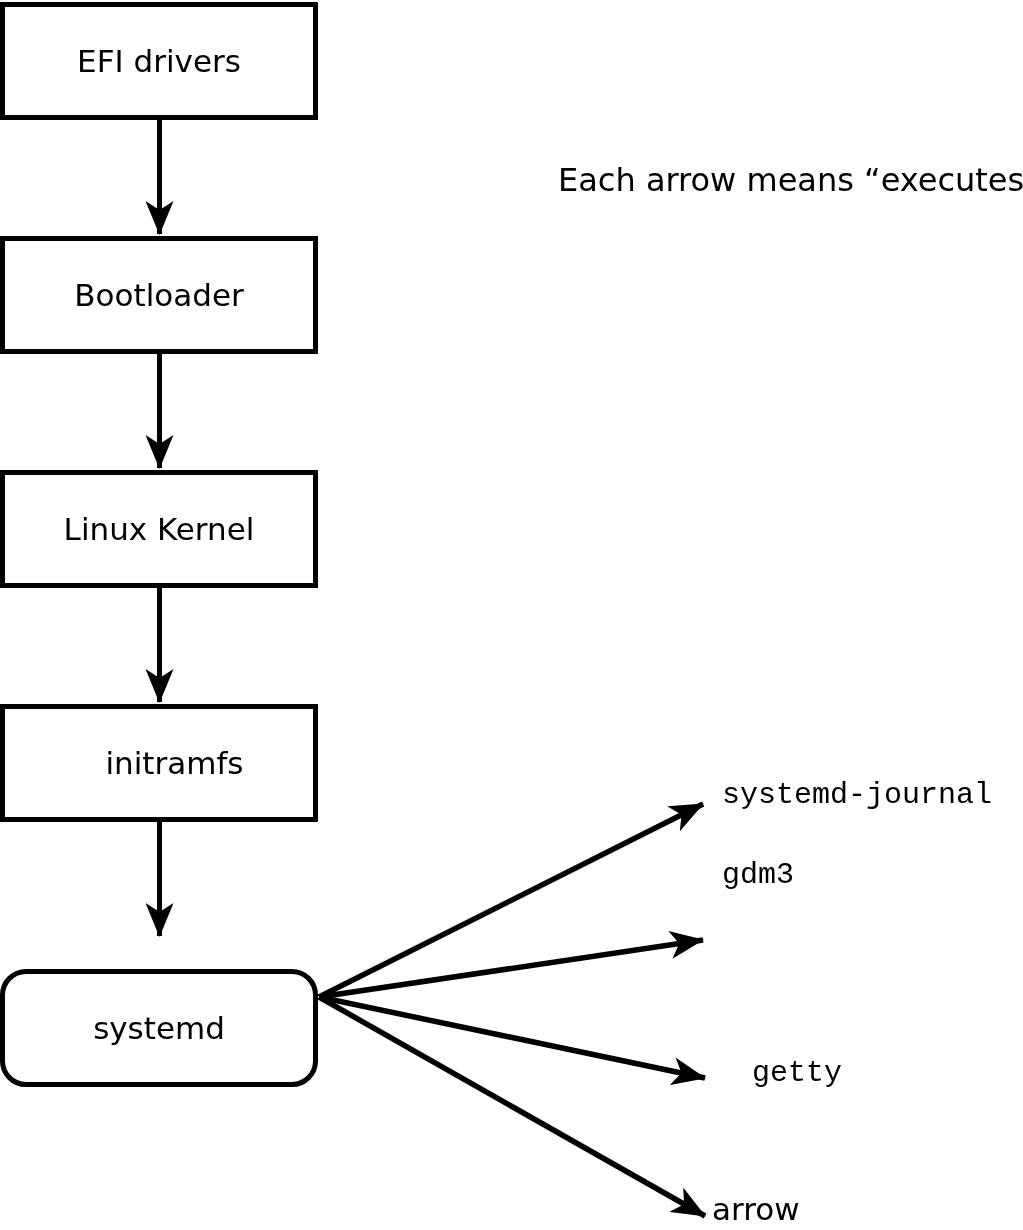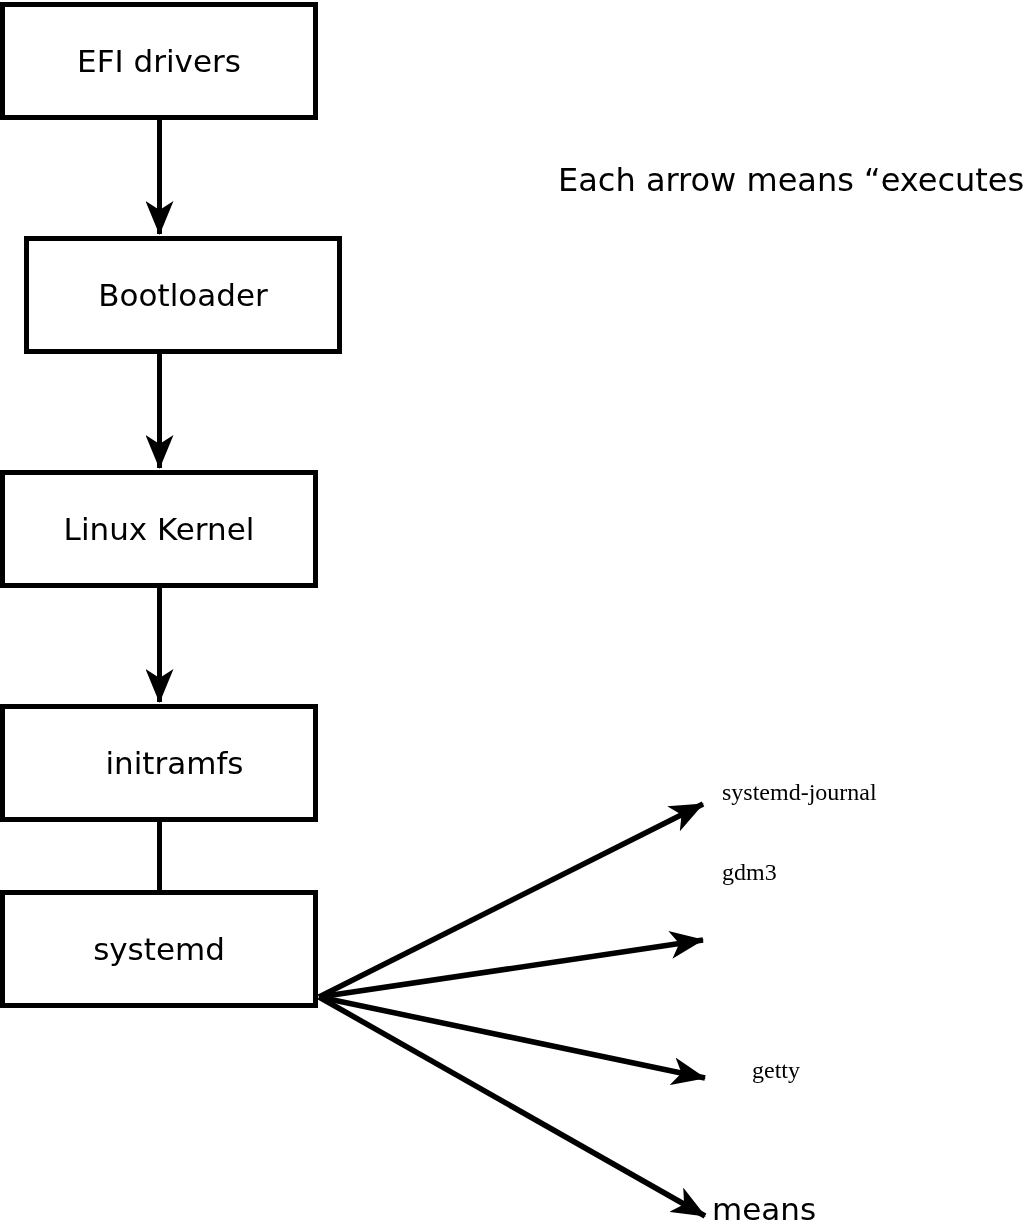--- a/index.html
+++ b/index.html
@@ -33,28 +33,28 @@
     border: 5px solid #000000;
     background: #ffffff;
     display: flex;
     align-items: center;
     justify-content: center;
     font-size: 31px;
     line-height: 1;
     white-space: nowrap;
   }
   .node-efi       { top: 2px; }
-  .node-boot      { top: 236px; margin-left: 24px; }
+  .node-boot      { top: 236px; }
   .node-kernel    { top: 470px; }
   .node-initramfs { top: 704px; padding-left: 31px; }
-  .node-systemd   { top: 890px; }
+  .node-systemd   { top: 969px; border-radius: 26px; }
   .proc-label {
     position: absolute;
-    font-family: Liberation Serif, serif;
-    font-size: 24px;
+    font-family: Liberation Mono, monospace;
+    font-size: 30px;
     line-height: 1;
     white-space: nowrap;
   }
   .proc-journal { left: 722px; top: 780px; }
   .proc-gdm3    { left: 722px; top: 860px; }
   .proc-getty   { left: 752px; top: 1058px; }
   .proc-sshd {
     left: 712px; top: 1194px;
     font-family: "DejaVu Sans", sans-serif;
     font-size: 31px;
@@ -103,17 +103,17 @@
   <div class="node node-initramfs">
     <span>initramfs</span>
   </div>
   <div class="node node-systemd">
     <span>systemd</span>
   </div>
 
   <div class="proc-label proc-journal">systemd-journal</div>
   <div class="proc-label proc-gdm3">gdm3</div>
   <div class="proc-label proc-getty">getty</div>
-  <div class="proc-label proc-sshd">means</div>
+  <div class="proc-label proc-sshd">arrow</div>
 
   <div class="annotation">Each arrow means “executes”.</div>
 
 </div>
 
 </body></html>

